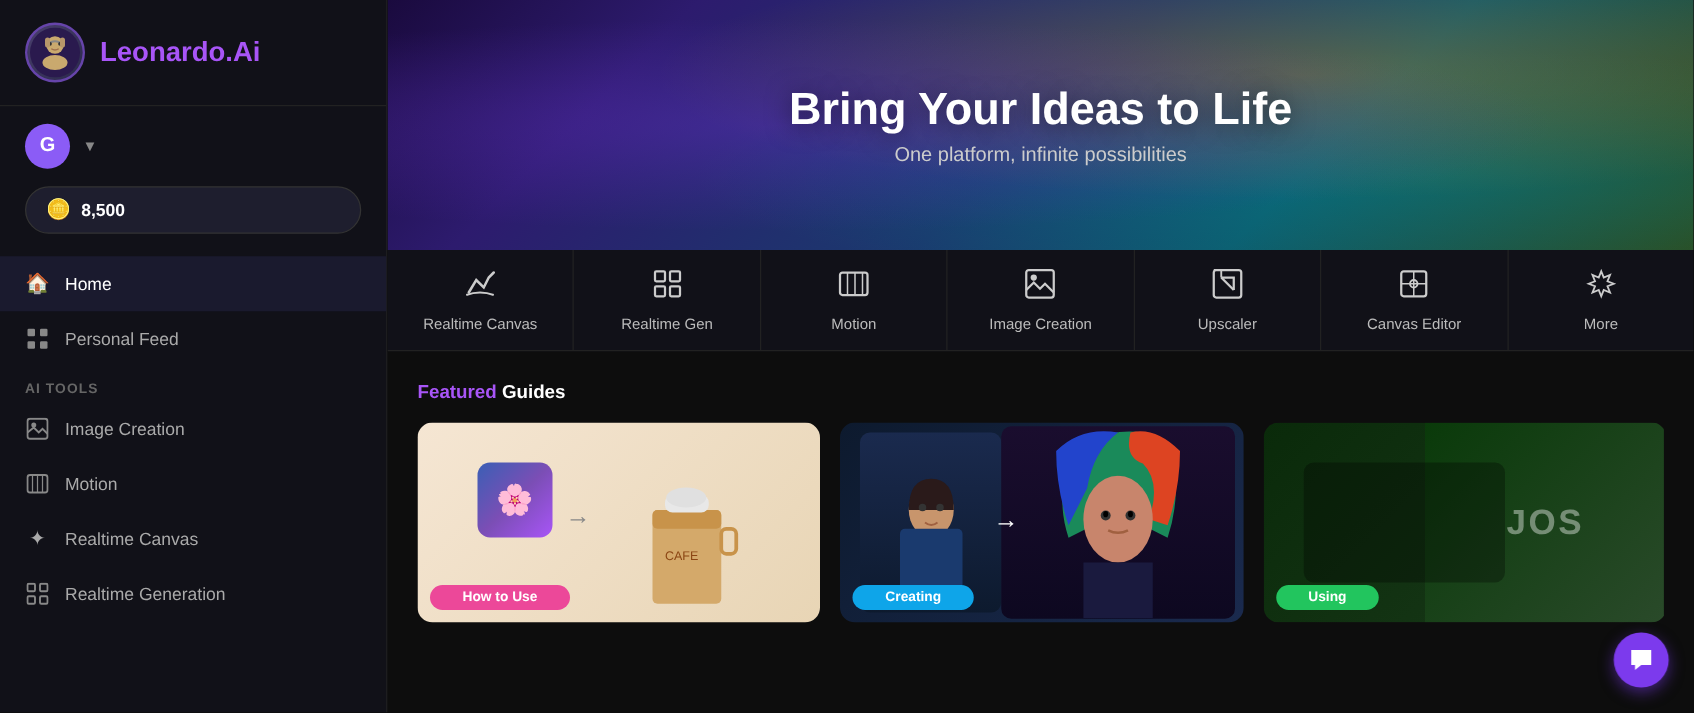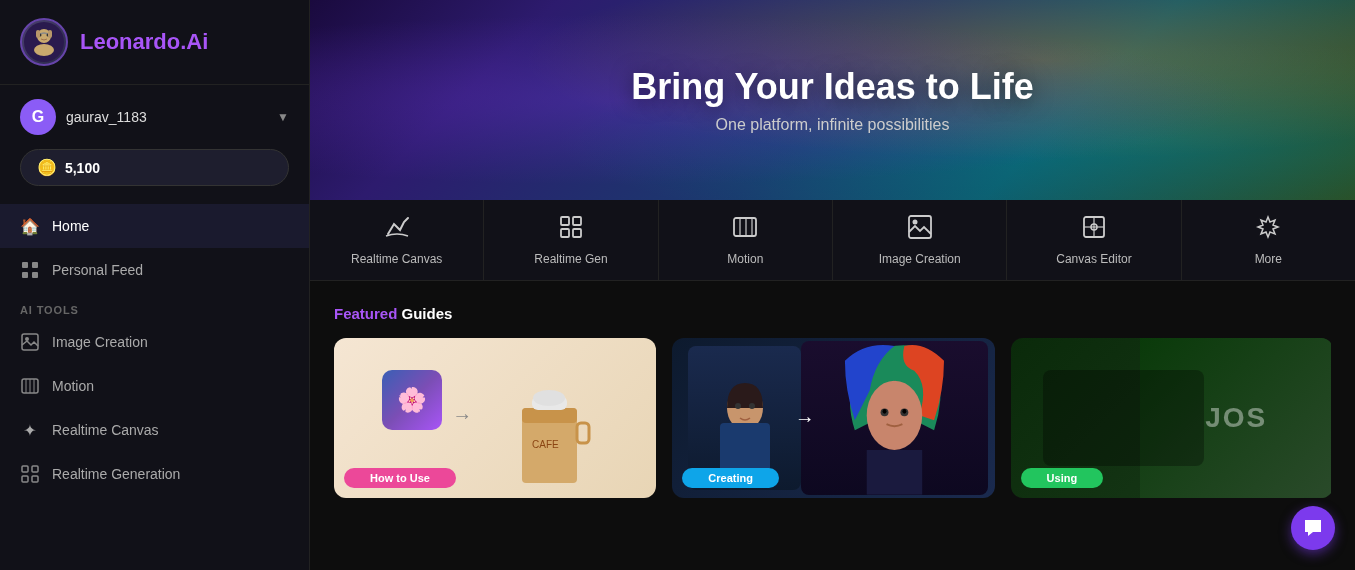--- a/index.html
+++ b/index.html
@@ -347,27 +347,26 @@
         <rect x="24" y="8" width="4" height="8" rx="2" fill="#b8976a"></rect>
       </svg>
     </div>
     <div class="logo-text">
       <span>Leonardo</span><span style="color:#a855f7">.Ai</span>
     </div>
   </div>
 
   <div class="sidebar-user">
     <div class="user-avatar">G</div>
-    <span class="user-name">gaurav_1183</span>
     <span class="chevron-down">▼</span>
   </div>
 
   <div class="credits-badge">
     <span class="credits-icon">🪙</span>
-    <span>5,100</span>
+    <span>8,500</span>
   </div>
 
   <div class="sidebar-nav">
     <div class="nav-item active">
       <span class="nav-icon">🏠</span>
       <span>Home</span>
     </div>
     <div class="nav-item">
       <span class="nav-icon">
         <svg width="18" height="18" viewBox="0 0 18 18" fill="none">
@@ -471,20 +470,31 @@
       <span class="tool-nav-icon">
         <svg width="26" height="26" viewBox="0 0 26 26" fill="none">
           <rect x="2" y="2" width="22" height="22" rx="2" stroke="#ccc" stroke-width="1.8"></rect>
           <circle cx="8" cy="8" r="2.5" fill="#ccc"></circle>
           <path d="M2 18 L8 12 L13 17 L17 13 L24 20" stroke="#ccc" stroke-width="1.8" fill="none"></path>
         </svg>
       </span>
       <span class="tool-nav-label">Image Creation</span>
     </div>
 
+    <div class="tool-nav-item">
+      <span class="tool-nav-icon">
+        <svg width="26" height="26" viewBox="0 0 26 26" fill="none">
+          <rect x="2" y="2" width="22" height="22" rx="2" stroke="#ccc" stroke-width="1.8"></rect>
+          <path d="M8 8 L18 8 L18 18" stroke="#ccc" stroke-width="1.8" fill="none"></path>
+          <path d="M8 8 L18 18" stroke="#ccc" stroke-width="1.8"></path>
+          <path d="M2 2 L8 2 L8 8" stroke="#ccc" stroke-width="1.5" fill="none"></path>
+        </svg>
+      </span>
+      <span class="tool-nav-label">Upscaler</span>
+    </div>
 
     <div class="tool-nav-item">
       <span class="tool-nav-icon">
         <svg width="26" height="26" viewBox="0 0 26 26" fill="none">
           <rect x="3" y="3" width="20" height="20" rx="2" stroke="#ccc" stroke-width="1.8"></rect>
           <line x1="3" y1="13" x2="23" y2="13" stroke="#ccc" stroke-width="1.2"></line>
           <line x1="13" y1="3" x2="13" y2="23" stroke="#ccc" stroke-width="1.2"></line>
           <circle cx="13" cy="13" r="3" stroke="#ccc" stroke-width="1.5"></circle>
         </svg>
       </span>

